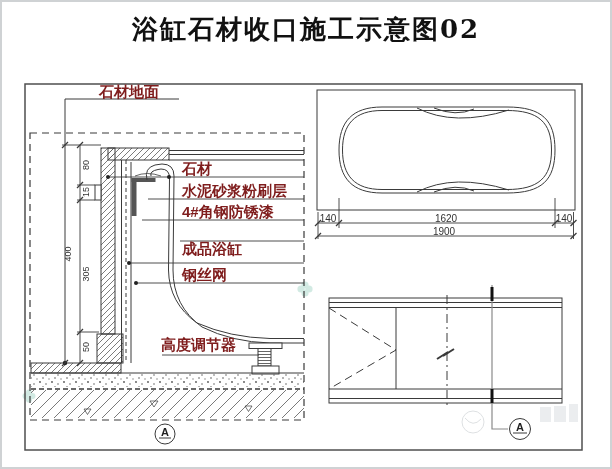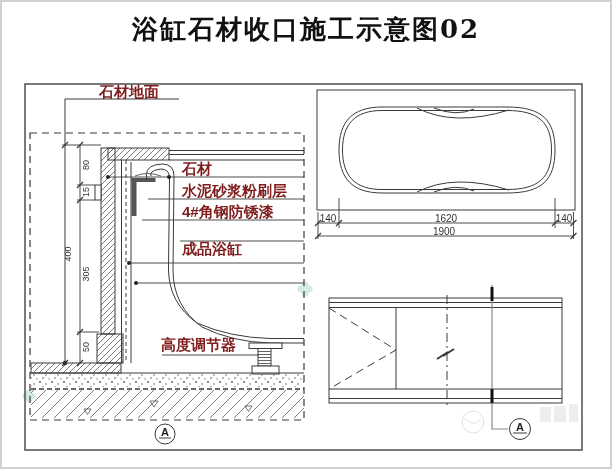--- a/index.html
+++ b/index.html
@@ -217,20 +217,21 @@
     </g>
   </svg>
 
   <div class="abs title">浴缸石材收口施工示意图02</div>
 
   <div class="abs lbl" style="left:97px;top:83px;">石材地面</div>
   <div class="abs lbl lbl-r" style="top:160px;">石材</div>
   <div class="abs lbl lbl-r" style="top:182px;">水泥砂浆粉刷层</div>
   <div class="abs lbl lbl-r" style="top:203px;">4#角钢防锈漆</div>
   <div class="abs lbl lbl-r" style="top:240px;">成品浴缸</div>
+  <div class="abs lbl lbl-r" style="top:266px;">钢丝网</div>
   <div class="abs lbl" style="left:159px;top:336px;">高度调节器</div>
 
   <div class="abs dim-v" style="left:66px;top:252px;">400</div>
   <div class="abs dim-v" style="left:84px;top:163px;">80</div>
   <div class="abs dim-v" style="left:84px;top:190px;">15</div>
   <div class="abs dim-v" style="left:84px;top:272px;">305</div>
   <div class="abs dim-v" style="left:84px;top:345px;">50</div>
 
   <div class="abs dim" style="left:326px;top:216px;">140</div>
   <div class="abs dim" style="left:444px;top:216px;">1620</div>

